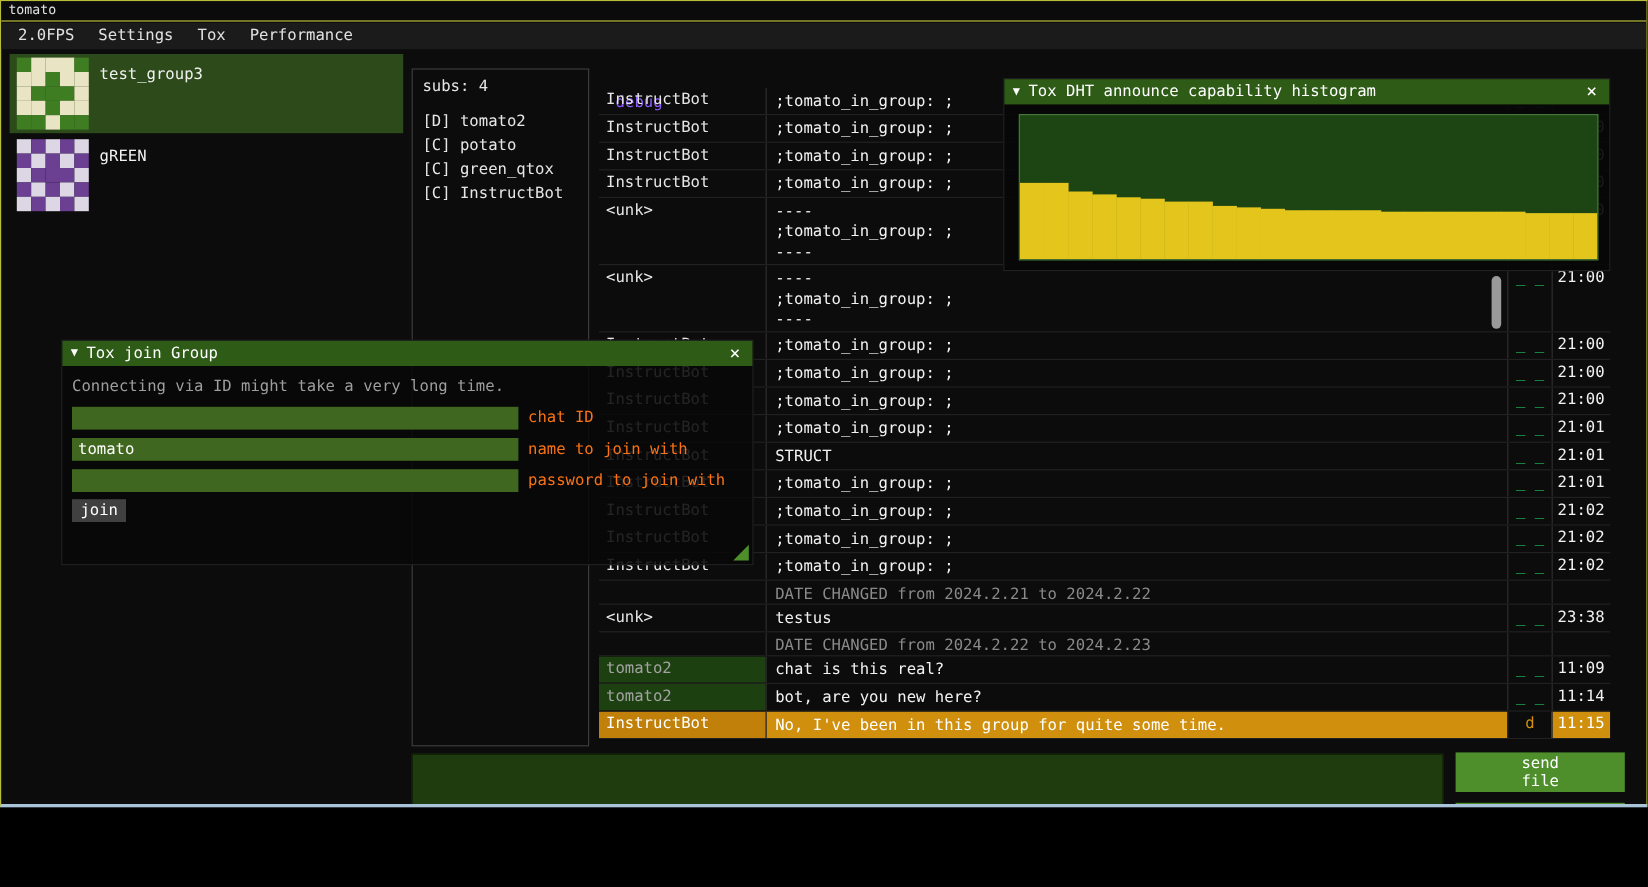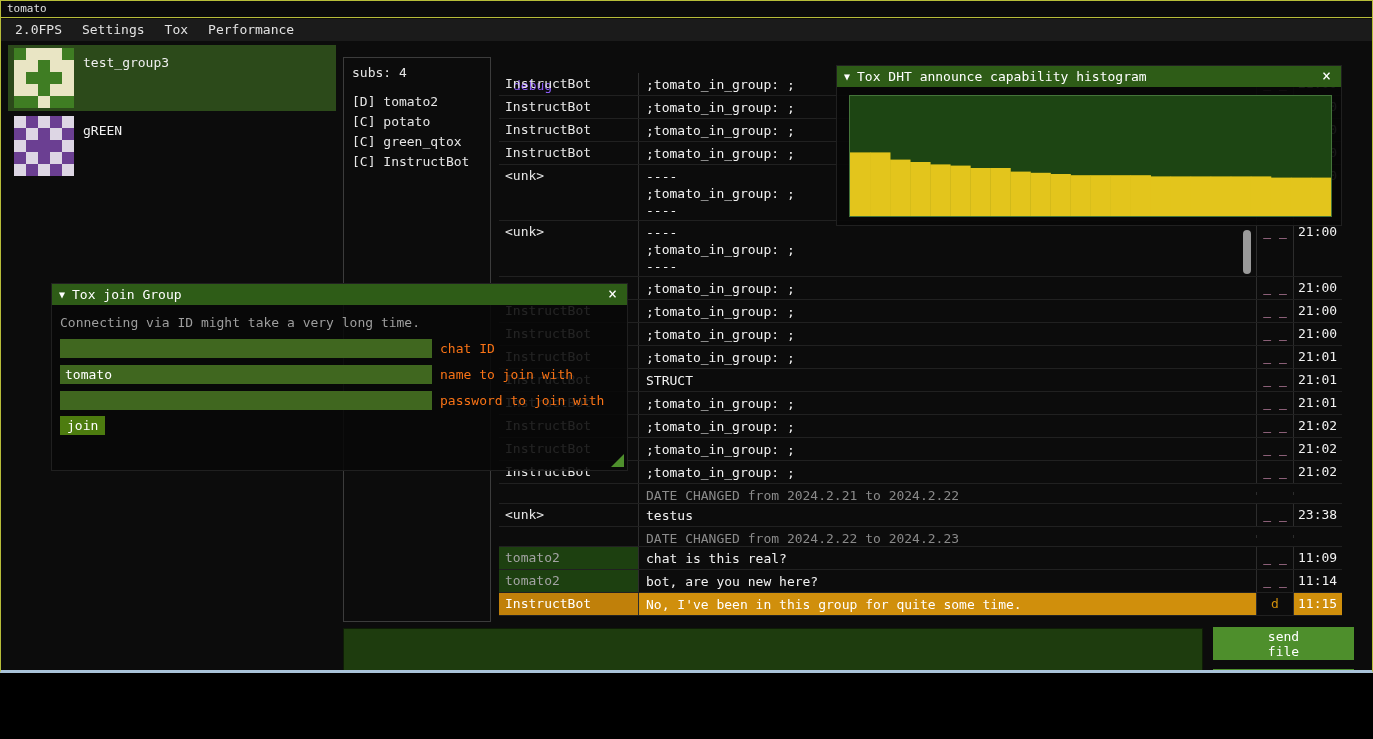--- a/index.html
+++ b/index.html
@@ -23,25 +23,25 @@
   .members { position:absolute; left:342px; top:56px; width:148px; height:565px;
              border:1px solid #3c3c3c; padding:7px 8px; background:#0c0c0c; }
   .members-header { margin-bottom:12px; }
   .member-item { line-height:20px; }
 
   .chat-tab { position:absolute; left:512px; top:42px; color:#8b5cf6;margin-top:35px; }
 
   .chat-table { position:absolute; left:498px; top:72px; width:843px; height:543px; overflow:hidden; }
   .crow { display:flex; height:23px; border-bottom:1px solid #212121; overflow:hidden; }
   .r-multi { height:56px; }
-  .r-date { height:20px;align-items:center; }
+  .r-date { height:20px; }
   .c-name  { width:139px; padding:3px 0 0 6px; color:#e6e6e6; overflow:hidden; }
   .c-msg   { width:618px; border-left:1px solid #2d2d2d; padding:3px 0 0 7px;
              white-space:pre-line; line-height:17px; color:#f2f2f2; overflow:hidden; }
-  .c-flags { width:37px; border-left:1px solid #2d2d2d; text-align:center; padding-top:3px; color:#f9a8d4; }
+  .c-flags { width:37px; border-left:1px solid #2d2d2d; text-align:center; padding-top:3px; color:#22c55e; }
   .c-time  { width:49px; border-left:1px solid #2d2d2d; padding:3px 0 0 4px; color:#f2f2f2; }
   .r-date .c-msg { color:#8a8a8a; }
   .r-self .c-name { background:#1d4010; color:#a3a3a3; }
   .r-high .c-name { background:#c0800a; color:#fff; }
   .r-high .c-msg  { background:#d08f0c; color:#fff; }
   .r-high .c-time { background:#d08f0c; color:#fff; }
   .r-high .c-flags{ color:#d08f0c; }
 
   .chat-scrollbar { position:absolute; left:1242px; top:229px; width:8px; height:44px;
                     border-radius:4px; background:#9a9a9a; z-index:5; }
@@ -62,21 +62,21 @@
   .win-title { flex:1; }
   .win-close { font-size:15px; line-height:15px; padding:0 3px; cursor:pointer; }
 
   #join-win { left:50px; top:282px; width:577px; height:188px; background:rgba(8,8,8,0.88); }
   .join-body { padding:8px; position:relative; }
   .info-line { color:#9e9e9e; line-height:19px; margin-bottom:1px; }
   .field-row { display:flex; align-items:center; gap:8px; margin-top:7px; height:19px; }
   .field-input { width:372px; height:19px; background:#40671f; border:none; outline:none; color:#fff;
                  font:inherit; padding:0 5px; }
   .field-label { color:#f97316; }
-  .join-btn { margin-top:6px; height:19px; background:#4d7c0f; border:none; color:#fff; font:inherit;
+  .join-btn { margin-top:6px; height:19px; background:#404040; border:none; color:#fff; font:inherit;
               padding:0 7px; cursor:pointer; }
   .resize-grip { position:absolute; right:3px; bottom:3px; width:0; height:0;
                  border-left:13px solid transparent; border-bottom:13px solid #4e8f2c; }
 
   #histo-win { left:835px; top:64px; width:506px; height:161px; background:rgba(8,8,8,0.93); }
   .histo-plot { position:absolute; left:12px; top:29px; width:483px; height:122px;
                 background:#1d4513; border:1px solid #44743a; }
 </style>
 </head>
 <body>

